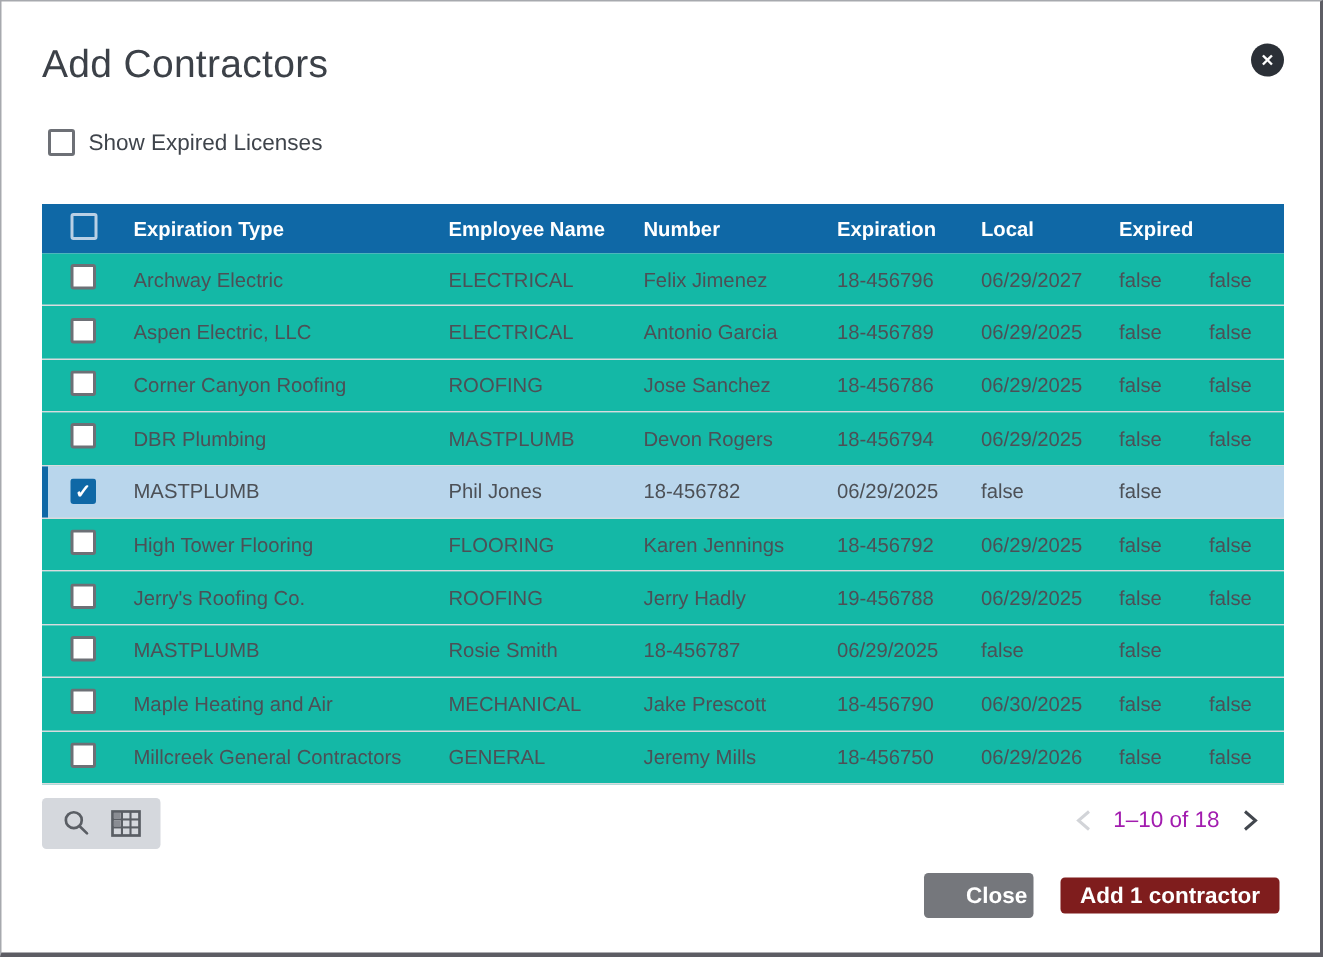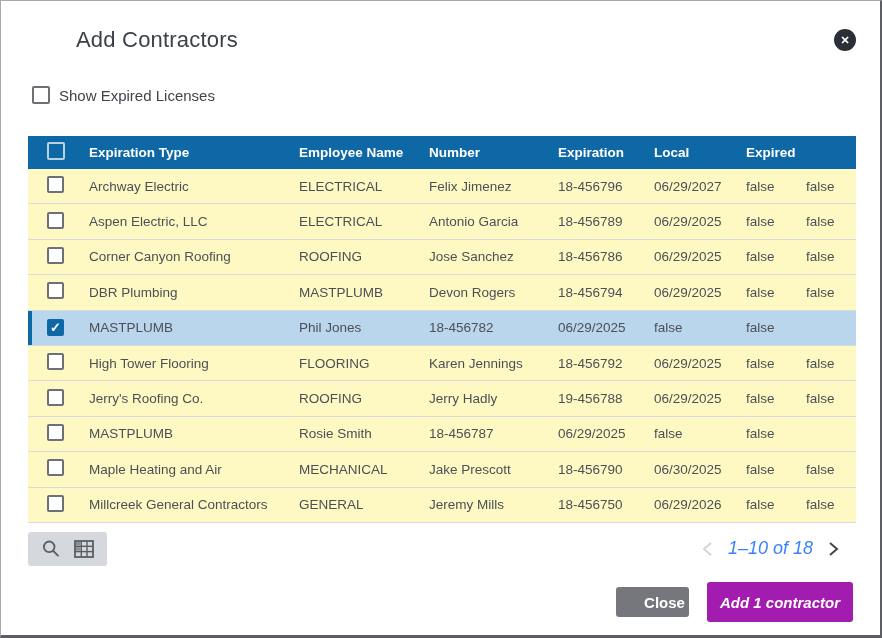--- a/index.html
+++ b/index.html
@@ -13,21 +13,21 @@
     width: 882px; height: 638px;
     background: #ffffff;
     border-top: 1px solid #a7a9ae;
     border-left: 1px solid #a7a9ae;
     border-right: 2px solid #5d5d64;
     border-bottom: 3px solid #5d5d64;
   }
   
   .modal-title {
     position: absolute; left: 27px; top: 26px;
-    font-size: 22px; color: #3c4148; letter-spacing: 0.2px; margin-left: 48px;
+    font-size: 26px; color: #3c4148; letter-spacing: 0.2px;
   }
   .close-btn {
     position: absolute; right: 24px; top: 28px;
     width: 22px; height: 22px; border-radius: 50%;
     background: #2b3037; color: #ffffff;
     display: flex; align-items: center; justify-content: center;
     font-size: 11px; font-weight: bold; cursor: pointer;
   }
   
   .filter-row {
@@ -57,21 +57,21 @@
   .table-header {
     background: #0f68a6; height: 33px;
     color: #ffffff; font-weight: bold; font-size: 13.5px;
   }
   .table-header .checkbox {
     border-color: #b9d0e5; background: transparent; margin-left: 19px;
   }
   .row {
     position: relative; height: 35.4px;
     border-bottom: 1px solid #d9dbde;
-    background: #fef9c3;
+    background: #14b8a6;
     font-size: 13.5px; color: #4c5056;
     cursor: pointer;
   }
   .row .checkbox { margin-left: 19px; width: 17px; height: 17px; }
   .row.selected { background: #b9d6ec; }
   .row.selected::before {
     content: ""; position: absolute; left: 0; top: 0; bottom: 0; width: 4px;
     background: #0f68a6;
   }
   .cell { overflow: hidden; white-space: nowrap; }
@@ -81,37 +81,37 @@
     width: 79px; height: 34px;
     background: #d5d8dd; border-radius: 3px;
     display: flex; align-items: center; justify-content: space-evenly;
   }
   .tool-icon { width: 20px; height: 20px; display: flex; align-items: center; justify-content: center; cursor: pointer; }
   
   .pagination {
     position: absolute; right: 40px; top: 537px;
     display: flex; align-items: center; gap: 13px;
   }
-  .page-label { font-size: 18px; color: #3b82f6; font-style: italic; }
+  .page-label { font-size: 15px; color: #a21caf; }
   .chev { width: 14px; height: 14px; display: flex; align-items: center; justify-content: center; }
   .chev.disabled { cursor: default; }
   .chev.enabled { cursor: pointer; }
   
   .footer-buttons {
     position: absolute; right: 27px; top: 581px;
     display: flex; gap: 18px; align-items: center;
   }
   .btn {
     border: none; border-radius: 3px; color: #ffffff;
     font-family: "Liberation Sans", sans-serif;
     font-weight: bold; font-size: 15px; cursor: pointer;
     display: flex; align-items: center; justify-content: center;
   }
   .btn-close { background: #75777c; width: 73px; height: 30px; padding-left: 24px; }
-  .btn-add { background: #a21caf; width: 146px; height: 40px; font-style: italic; }
+  .btn-add { background: #7f1d1d; width: 146px; height: 24px; }
 </style>
 </head>
 <body>
 
 <div class="modal">
 
   <div class="modal-title">Add Contractors</div>
   <div class="close-btn">✕</div>
 
   <div class="filter-row">

